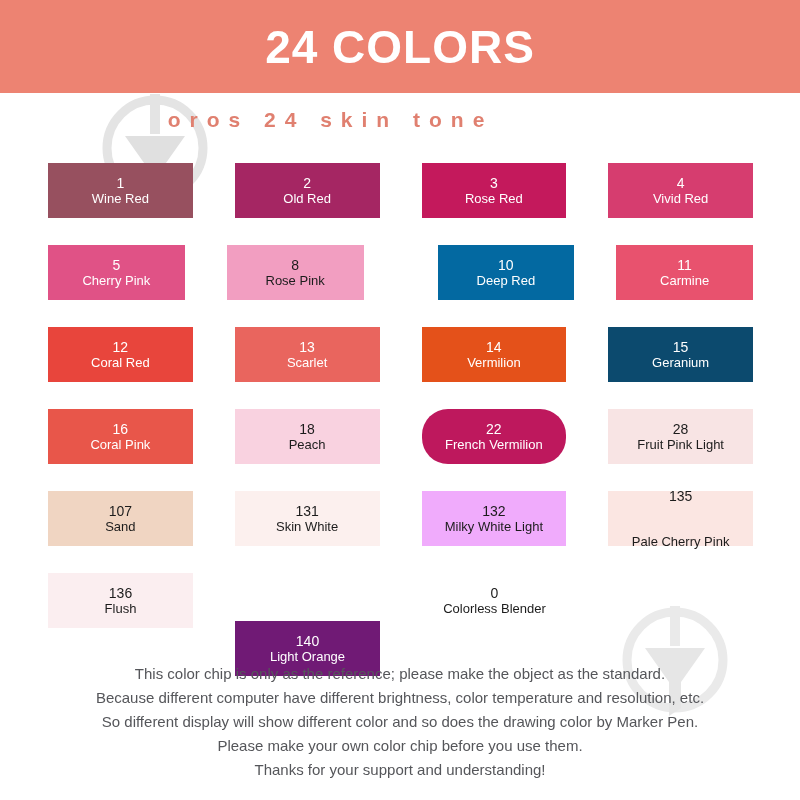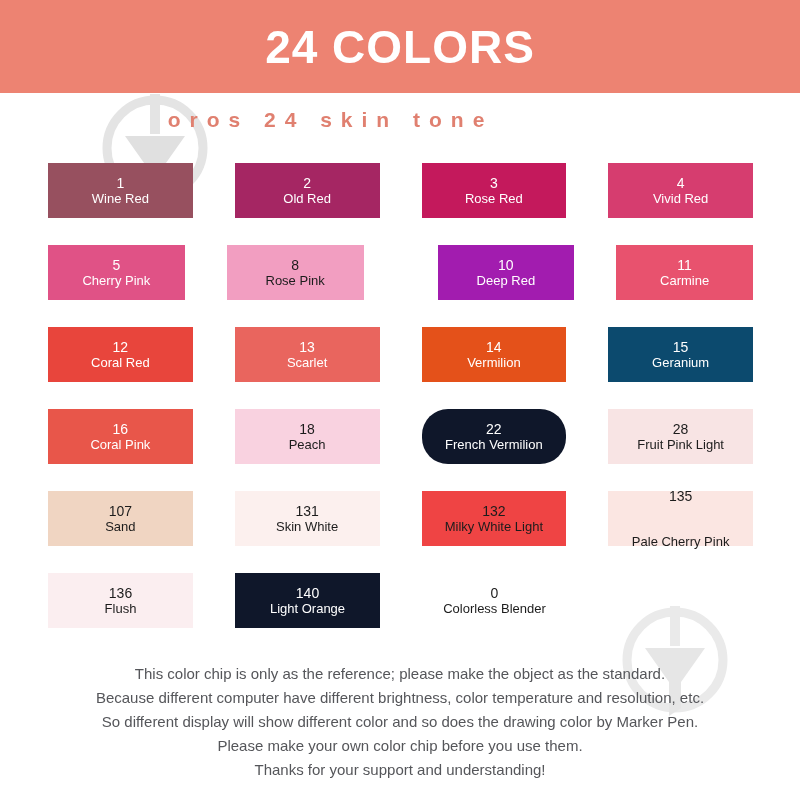--- a/index.html
+++ b/index.html
@@ -142,21 +142,21 @@
       </div>
       <div class="grid-row">
         <div class="swatch light-text" style="background: rgb(224, 82, 134);">
           <div class="code">5</div>
           <div class="cname">Cherry Pink</div>
         </div>
         <div class="swatch dark-text" style="background: rgb(242, 158, 193);">
           <div class="code">8</div>
           <div class="cname">Rose Pink</div>
         </div>
-        <div class="swatch light-text" style="background: #a21caf; margin-left: 32px;">
+        <div class="swatch light-text" style="background: #0369a1; margin-left: 32px;">
           <div class="code">10</div>
           <div class="cname">Deep Red</div>
         </div>
         <div class="swatch light-text" style="background: rgb(232, 82, 110);">
           <div class="code">11</div>
           <div class="cname">Carmine</div>
         </div>
       </div>
       <div class="grid-row">
         <div class="swatch light-text" style="background: rgb(232, 69, 60);">
@@ -178,53 +178,53 @@
       </div>
       <div class="grid-row">
         <div class="swatch light-text" style="background: rgb(232, 86, 74);">
           <div class="code">16</div>
           <div class="cname">Coral Pink</div>
         </div>
         <div class="swatch dark-text" style="background: rgb(249, 210, 224);">
           <div class="code">18</div>
           <div class="cname">Peach</div>
         </div>
-        <div class="swatch light-text" style="background: #0f172a; border-radius: 26px;">
+        <div class="swatch light-text" style="background: #be185d; border-radius: 26px;">
           <div class="code">22</div>
           <div class="cname">French Vermilion</div>
         </div>
         <div class="swatch dark-text" style="background: rgb(248, 228, 228);">
           <div class="code">28</div>
           <div class="cname">Fruit Pink Light</div>
         </div>
       </div>
       <div class="grid-row">
         <div class="swatch dark-text" style="background: rgb(240, 213, 194);">
           <div class="code">107</div>
           <div class="cname">Sand</div>
         </div>
         <div class="swatch dark-text" style="background: rgb(252, 240, 238);">
           <div class="code">131</div>
           <div class="cname">Skin White</div>
         </div>
-        <div class="swatch dark-text" style="background: #ef4444;">
+        <div class="swatch dark-text" style="background: #f0abfc;">
           <div class="code">132</div>
           <div class="cname">Milky White Light</div>
         </div>
         <div class="swatch dark-text" style="background: rgb(251, 230, 226); gap: 30px;">
           <div class="code">135</div>
           <div class="cname">Pale Cherry Pink</div>
         </div>
       </div>
       <div class="grid-row">
         <div class="swatch dark-text" style="background: rgb(251, 238, 240);">
           <div class="code">136</div>
           <div class="cname">Flush</div>
         </div>
-        <div class="swatch light-text" style="background: #0f172a;">
+        <div class="swatch light-text" style="background: #701a75; margin-top: 48px;">
           <div class="code">140</div>
           <div class="cname">Light Orange</div>
         </div>
         <div class="swatch dark-text no-fill">
           <div class="code">0</div>
           <div class="cname">Colorless Blender</div>
         </div>
       </div>
     </div>
 

